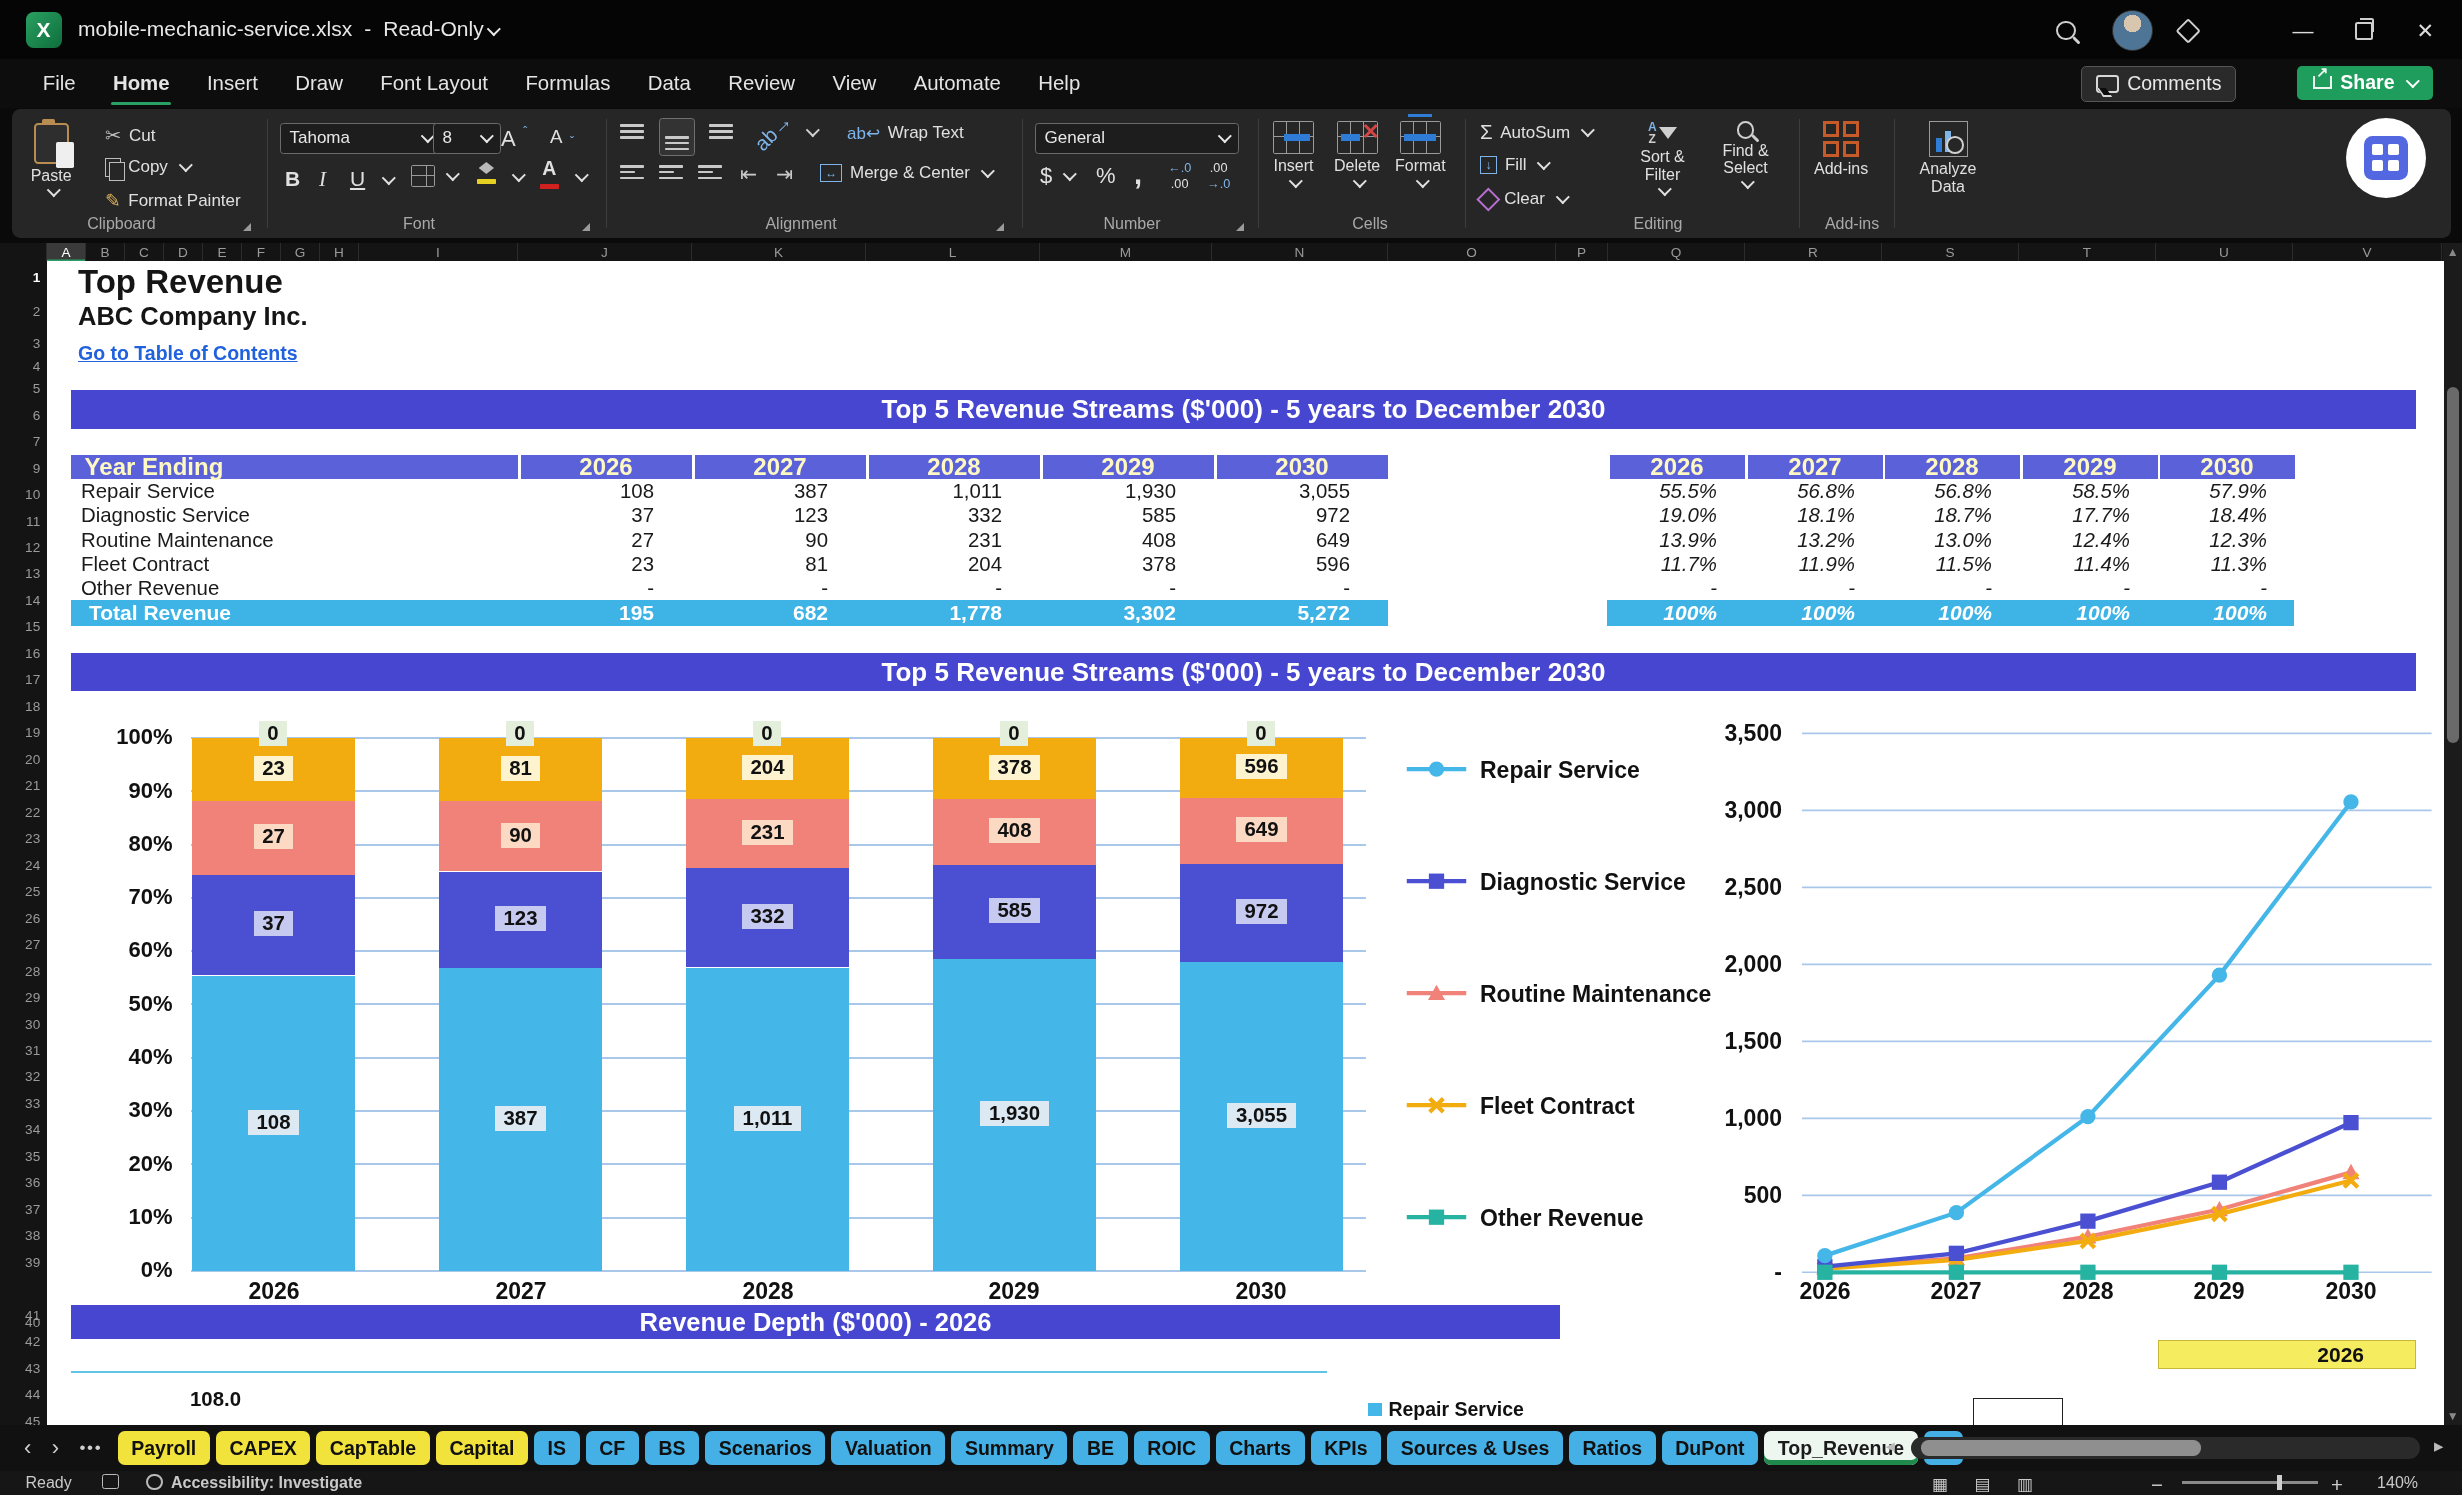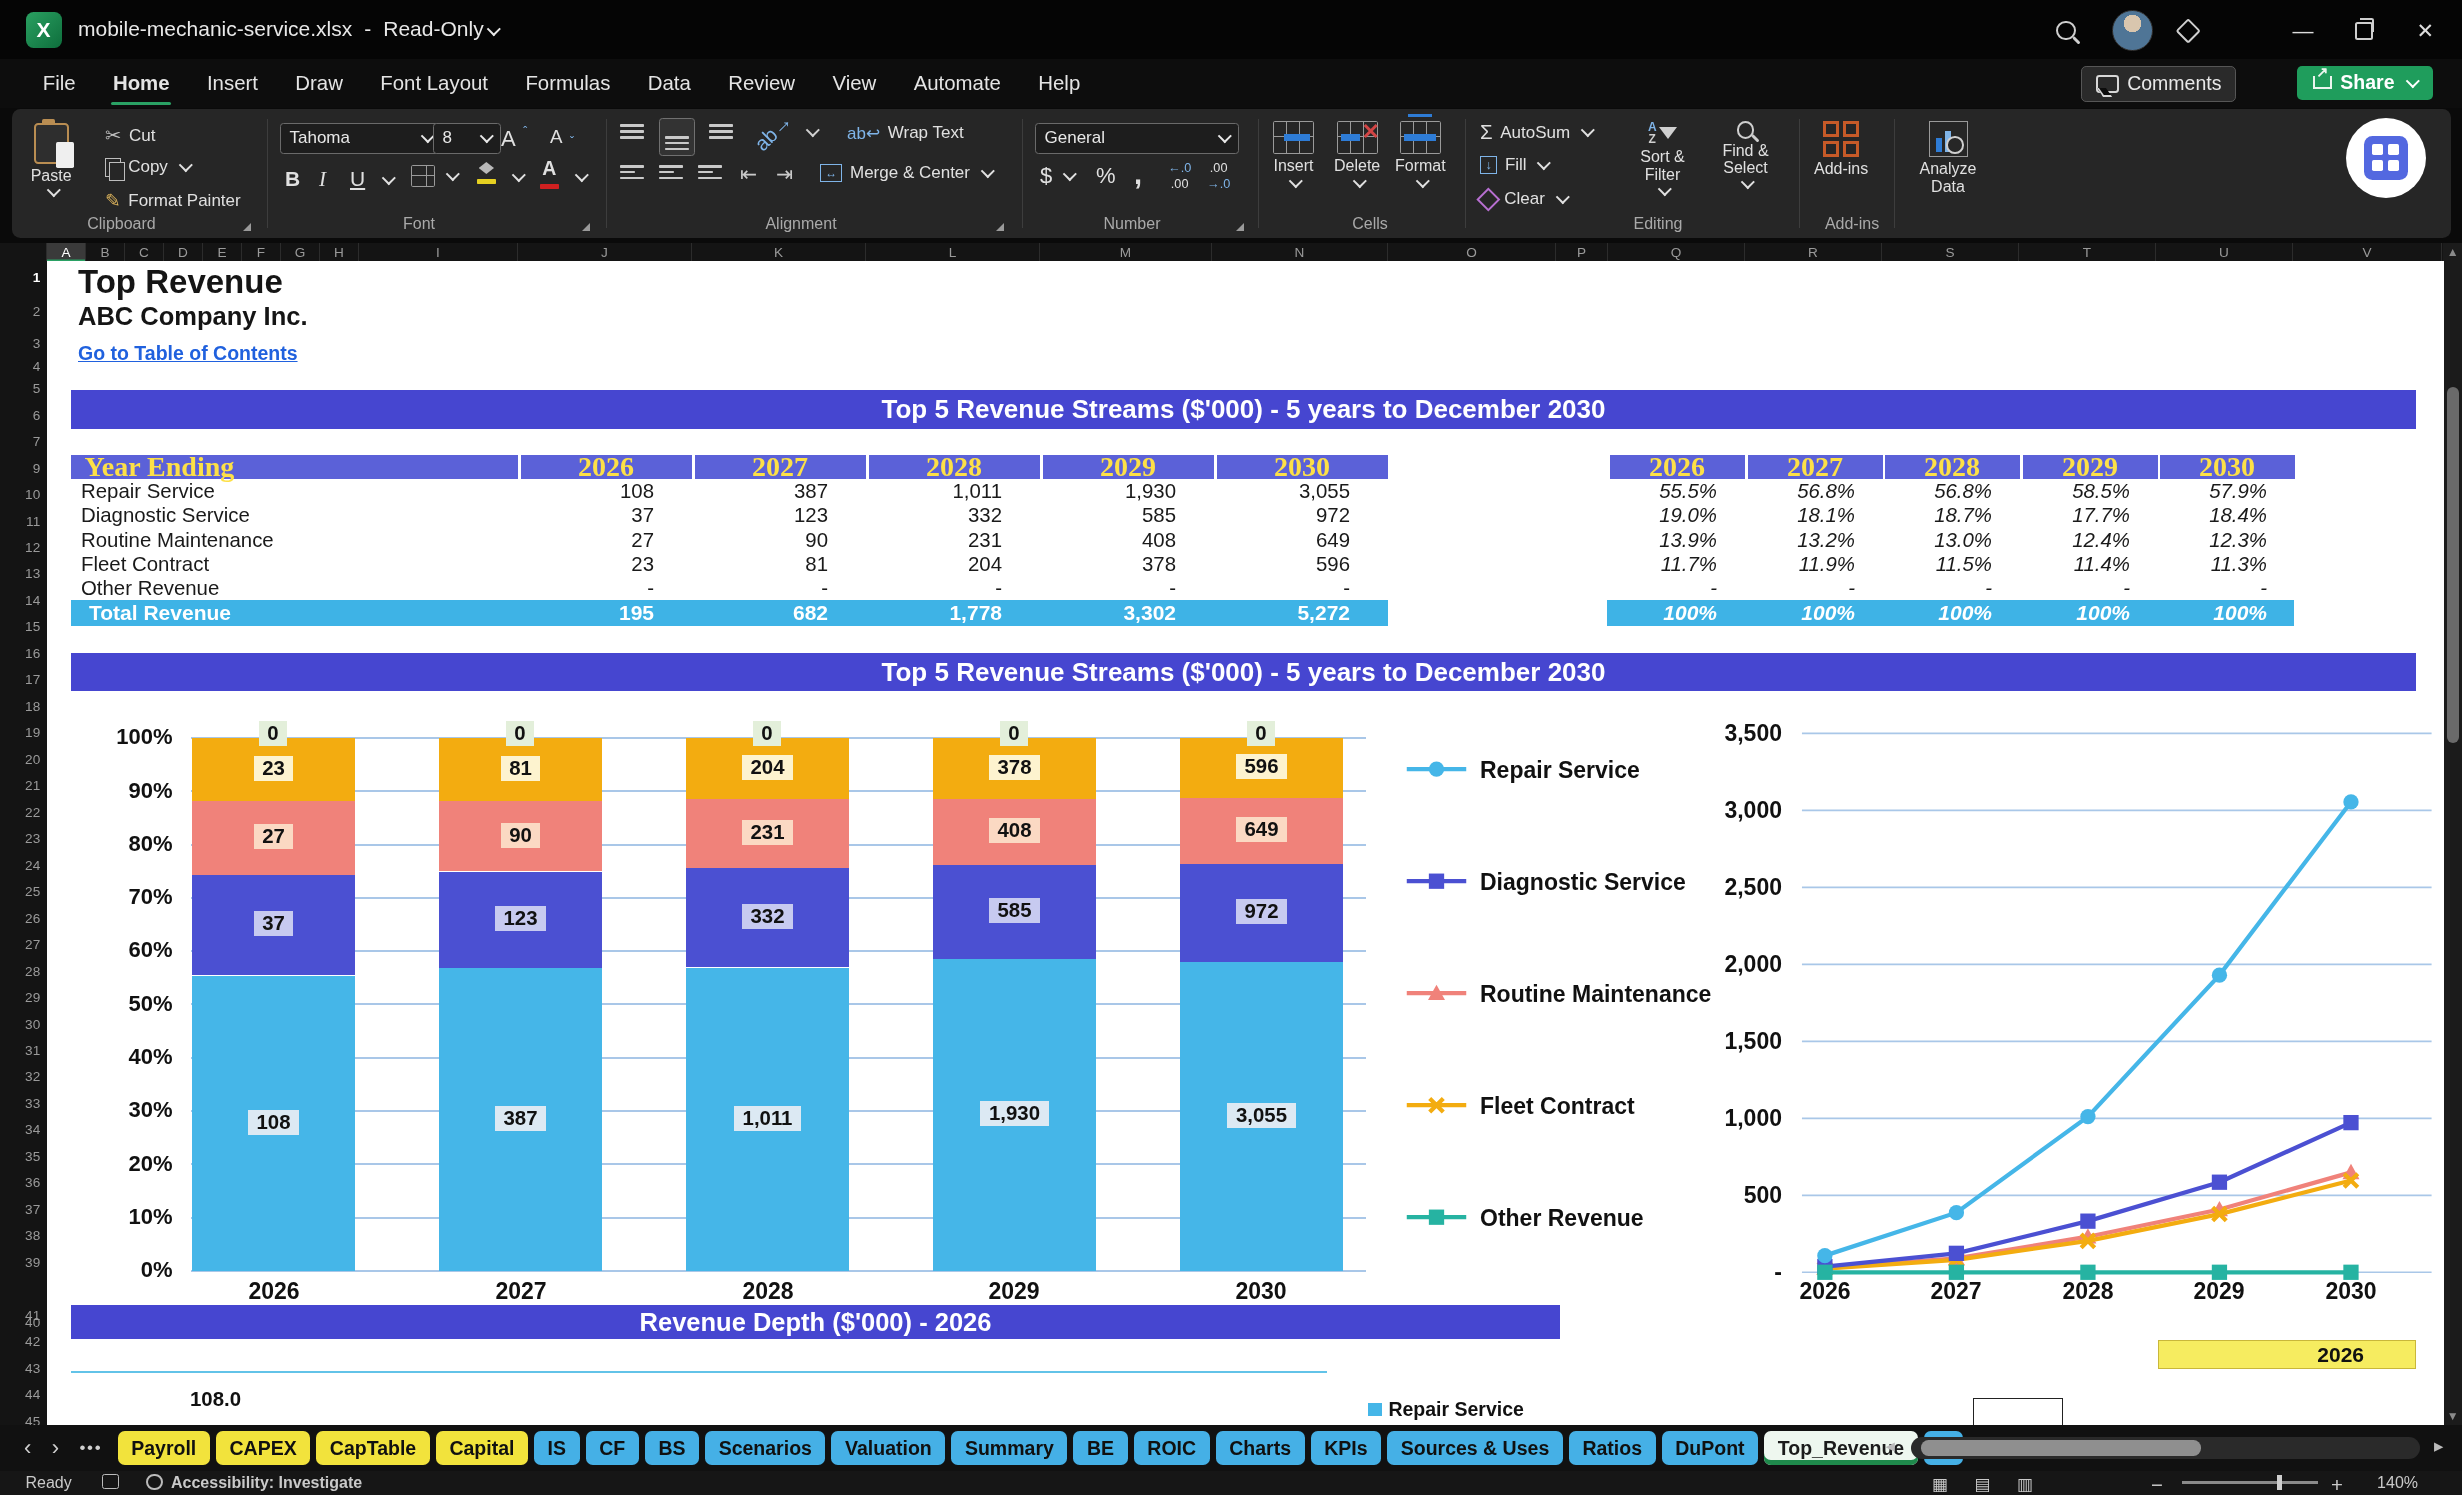--- a/index.html
+++ b/index.html
@@ -72,21 +72,21 @@
   .rn.sel-row{color:#fff;font-weight:bold;}
   #vscroll{position:absolute;right:0;top:243px;width:18.7px;height:1183px;background:#1b1b1b;}
   #vthumb{position:absolute;left:3.4px;width:12px;border-radius:6px;background:#6a6a6a;}
   .varrow{position:absolute;left:0;width:18.7px;text-align:center;color:#8a8a8a;font-size:12px;}
   
   #sheet{position:absolute;left:47px;top:261px;width:2397px;height:1164px;background:#fff;overflow:hidden;color:#111;}
   .banner{position:absolute;background:#4646d0;color:#fff;font-weight:bold;font-size:26px;display:grid;place-items:center;}
   #ws-title{position:absolute;left:31px;top:1.7px;font-size:33px;font-weight:bold;color:#151515;}
   #ws-company{position:absolute;left:31px;top:41px;font-size:25.5px;font-weight:bold;color:#151515;}
   #ws-link{position:absolute;left:31px;top:81px;font-size:19.5px;font-weight:bold;color:#2061de;text-decoration:underline;}
-  .thead-cell{position:absolute;background:#5b61d8;color:#fde047;font-weight:bold;font-size:28px;display:flex;align-items:center;box-sizing:border-box;font-family:Liberation Serif, serif;}
+  .thead-cell{position:absolute;background:#5b61d8;color:#fef9c3;font-weight:bold;font-size:24px;display:flex;align-items:center;box-sizing:border-box;}
   .trow-label{position:absolute;font-size:20.4px;color:#1a1a1a;display:flex;align-items:center;}
   .tcell{position:absolute;font-size:20.4px;color:#1a1a1a;display:flex;align-items:center;justify-content:flex-end;box-sizing:border-box;}
   .pct{font-style:italic;}
   .total-band{position:absolute;background:#3eb3e6;color:#fff;font-weight:bold;font-size:21px;}
   .gridline{position:absolute;height:1.7px;background:#a9c7e8;}
   .axlab{position:absolute;font-weight:bold;font-size:22px;color:#111;text-align:right;}
   .xlab{position:absolute;font-weight:bold;font-size:23px;color:#111;text-align:center;}
   .seg{position:absolute;}
   .seglab{position:absolute;display:flex;justify-content:center;}
   .seglab span{padding:0.8px 8.5px;font-weight:bold;font-size:20.4px;color:#111;}

